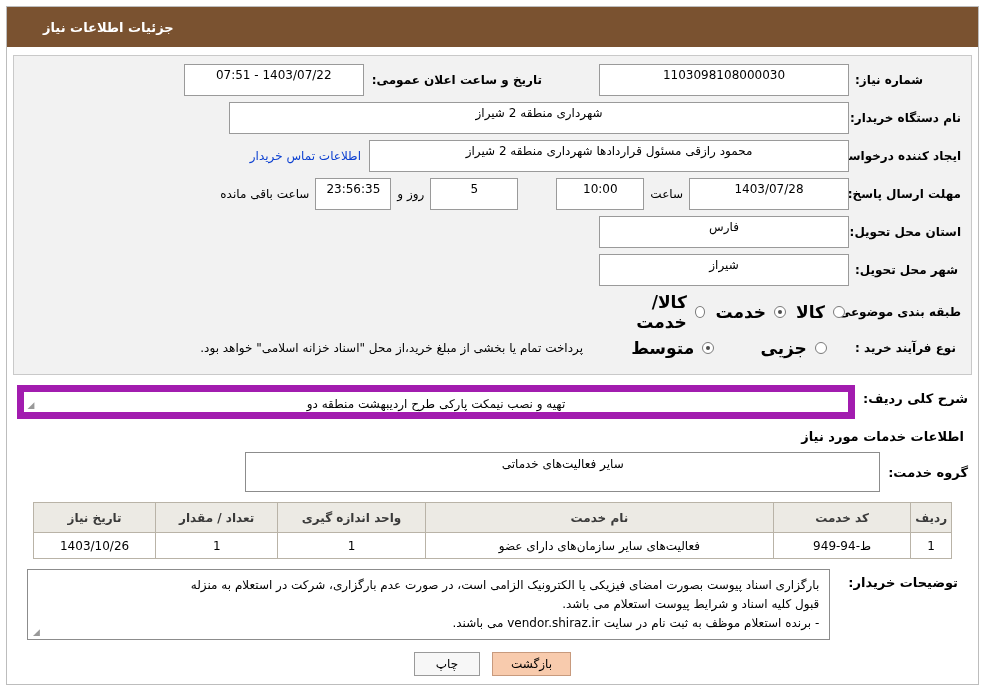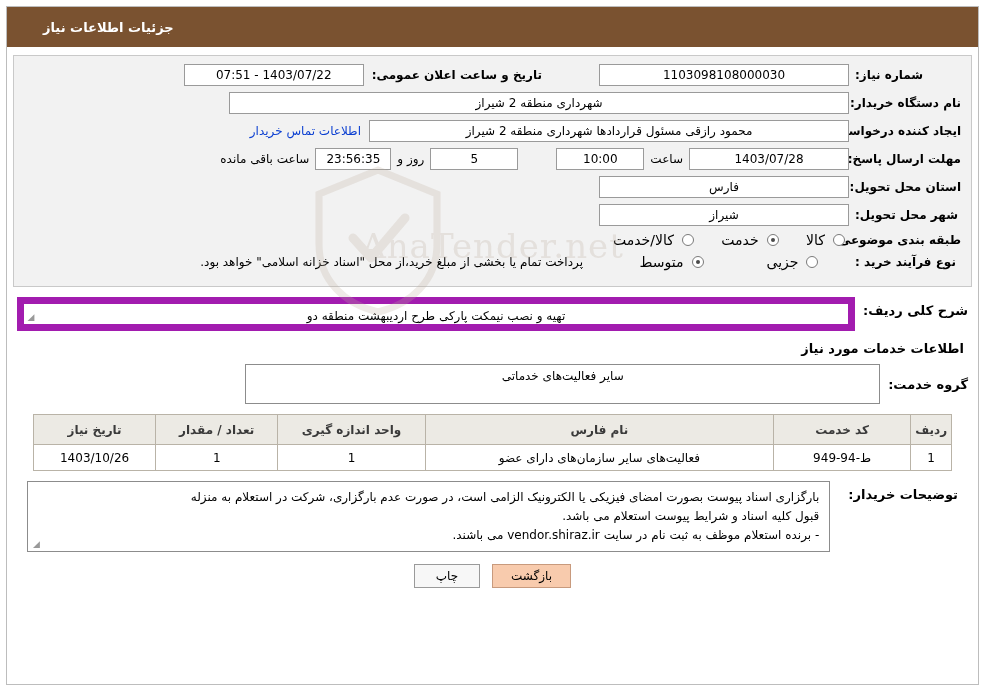--- a/index.html
+++ b/index.html
@@ -47,21 +47,21 @@
     font-weight:bold;
     font-size:12px;
     white-space:nowrap;
     padding-left:6px;
     color:#000;
   }
   .lbl.w1 { width:112px; }
   .fld {
     background:#ffffff;
     border:1px solid #9a9a9a;
-    height:22px;
+    height:32px;
     line-height:20px;
     padding:0 6px;
     font-size:12px;
     text-align:center;
     color:#000;
     overflow:hidden;
     white-space:nowrap;
   }
   .mini-lbl {
     font-weight:bold;
@@ -91,21 +91,21 @@
     display:inline-block;
     position:relative;
     vertical-align:middle;
   }
   .radio.on::after {
     content:"";
     position:absolute; left:3px; top:3px;
     width:4px; height:4px; border-radius:50%;
     background:#4a4a4a;
   }
-  .radio-lbl { font-size:14px; padding:0 4px 0 10px; }
+  .radio-lbl { font-size:17px; padding:0 4px 0 10px;font-weight:bold; }
 
   
   .watermark {
     position:absolute;
     left:0; right:0; top:170px;
     text-align:center;
     pointer-events:none;
     z-index:5;
     opacity:.25;
   }
@@ -209,27 +209,20 @@
 <body>
 
 <div class="page-frame">
 
   <div class="titlebar">
     <span class="ttl">جزئیات اطلاعات نیاز</span>
   </div>
 
   <div class="panel">
 
-    <div class="watermark">
-      <svg class="shield" viewBox="0 0 130 150">
-        <path d="M65 4 L124 28 L124 78 C124 115 98 138 65 146 C32 138 6 115 6 78 L6 28 Z" fill="none" stroke="#bfae9e" stroke-width="7"></path>
-        <path d="M40 72 L58 92 L92 52" fill="none" stroke="#bfae9e" stroke-width="9" stroke-linecap="round" stroke-linejoin="round"></path>
-      </svg>
-      <span class="wm-text">AnaTender.net</span>
-    </div>
 
     <div class="row">
       <div class="lbl w1">شماره نیاز:</div>
       <div class="fld" style="width:250px">1103098108000030</div>
       <div class="mini-lbl" style="margin-right:49px">تاریخ و ساعت اعلان عمومی:</div>
       <div class="fld" style="width:180px">1403/07/22 - 07:51</div>
     </div>
 
     <div class="row">
       <div class="lbl w1">نام دستگاه خریدار:</div>
@@ -313,21 +306,21 @@
     <div class="svc-row">
       <div class="svc-lbl">گروه خدمت:</div>
       <div class="svc-box">سایر فعالیت‌های خدماتی</div>
     </div>
 
     <table class="tbl">
       <thead>
         <tr>
           <th style="width:40px">ردیف</th>
           <th style="width:135px">کد خدمت</th>
-          <th style="width:342px">نام فارس</th>
+          <th style="width:342px">نام خدمت</th>
           <th style="width:145px">واحد اندازه گیری</th>
           <th style="width:120px">تعداد / مقدار</th>
           <th style="width:120px">تاریخ نیاز</th>
         </tr>
       </thead>
       <tbody>
         <tr>
           <td>1</td>
           <td>ط-94-949</td>
           <td>فعالیت‌های سایر سازمان‌های دارای عضو</td>

